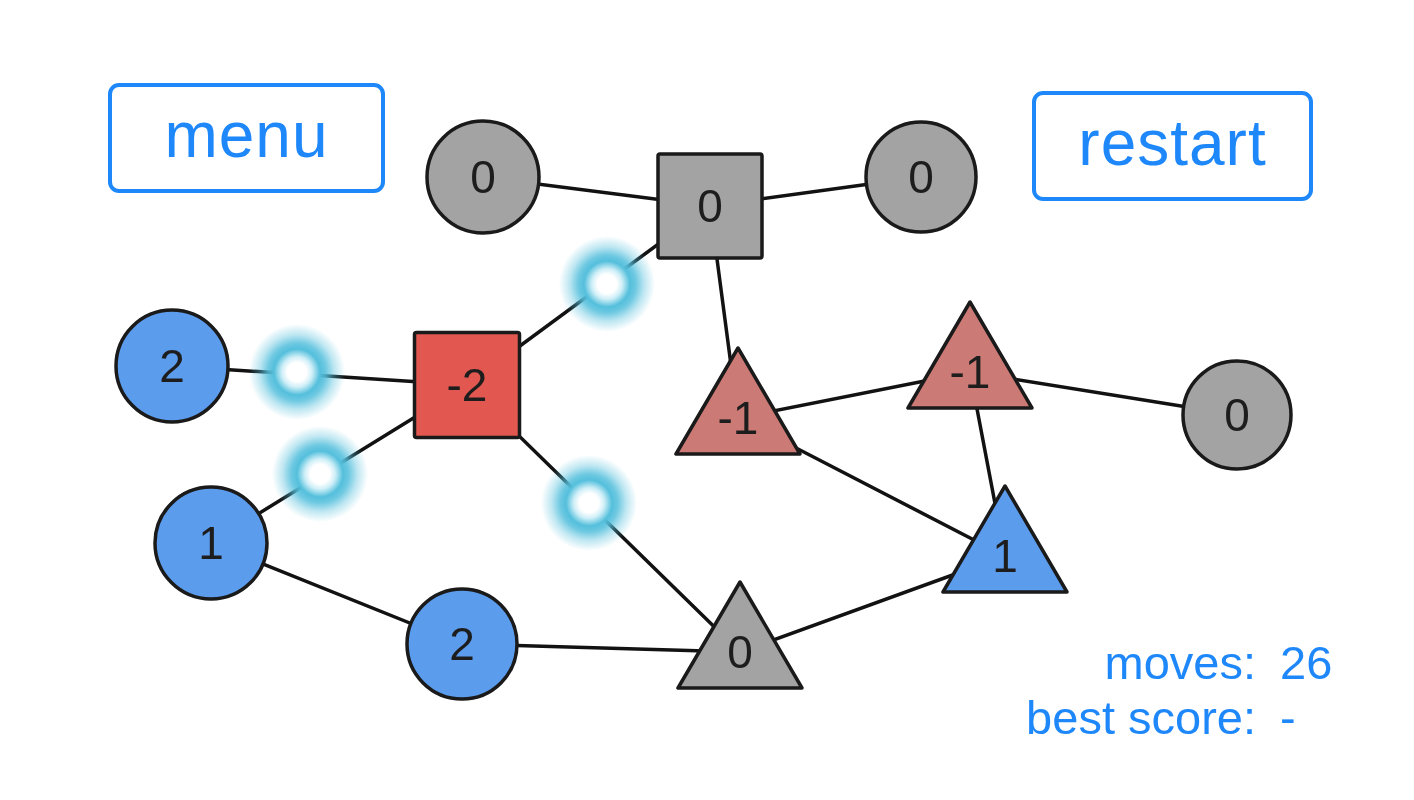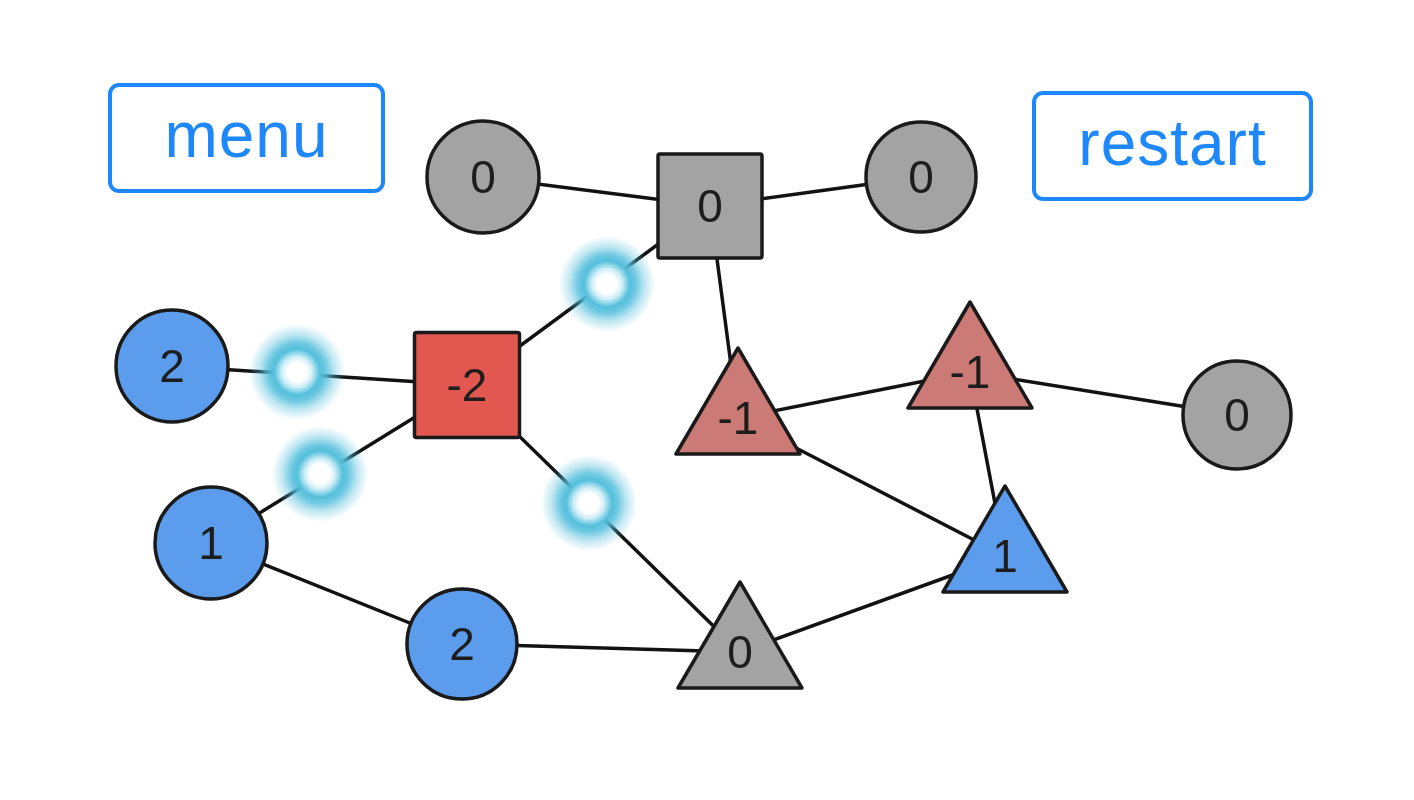--- a/index.html
+++ b/index.html
@@ -155,14 +155,20 @@
           <polygon points="740,582 678,688 802,688" stroke-linejoin="round" fill="#A3A3A3" stroke="#1A1A1A" stroke-width="3.5"></polygon>
           <text x="740" y="668" class="node-label">0</text>
         </g>
       </g>
   </svg>
 
   <div id="menu-btn" class="ui-button">menu</div>
 
   <div id="restart-btn" class="ui-button">restart</div>
 
+  <div id="score-panel">
+    <div class="score-label">moves:</div>
+    <div class="score-value">26</div>
+    <div class="score-label">best score:</div>
+    <div class="score-value">-</div>
+  </div>
 
 </div>
 
 </body></html>

